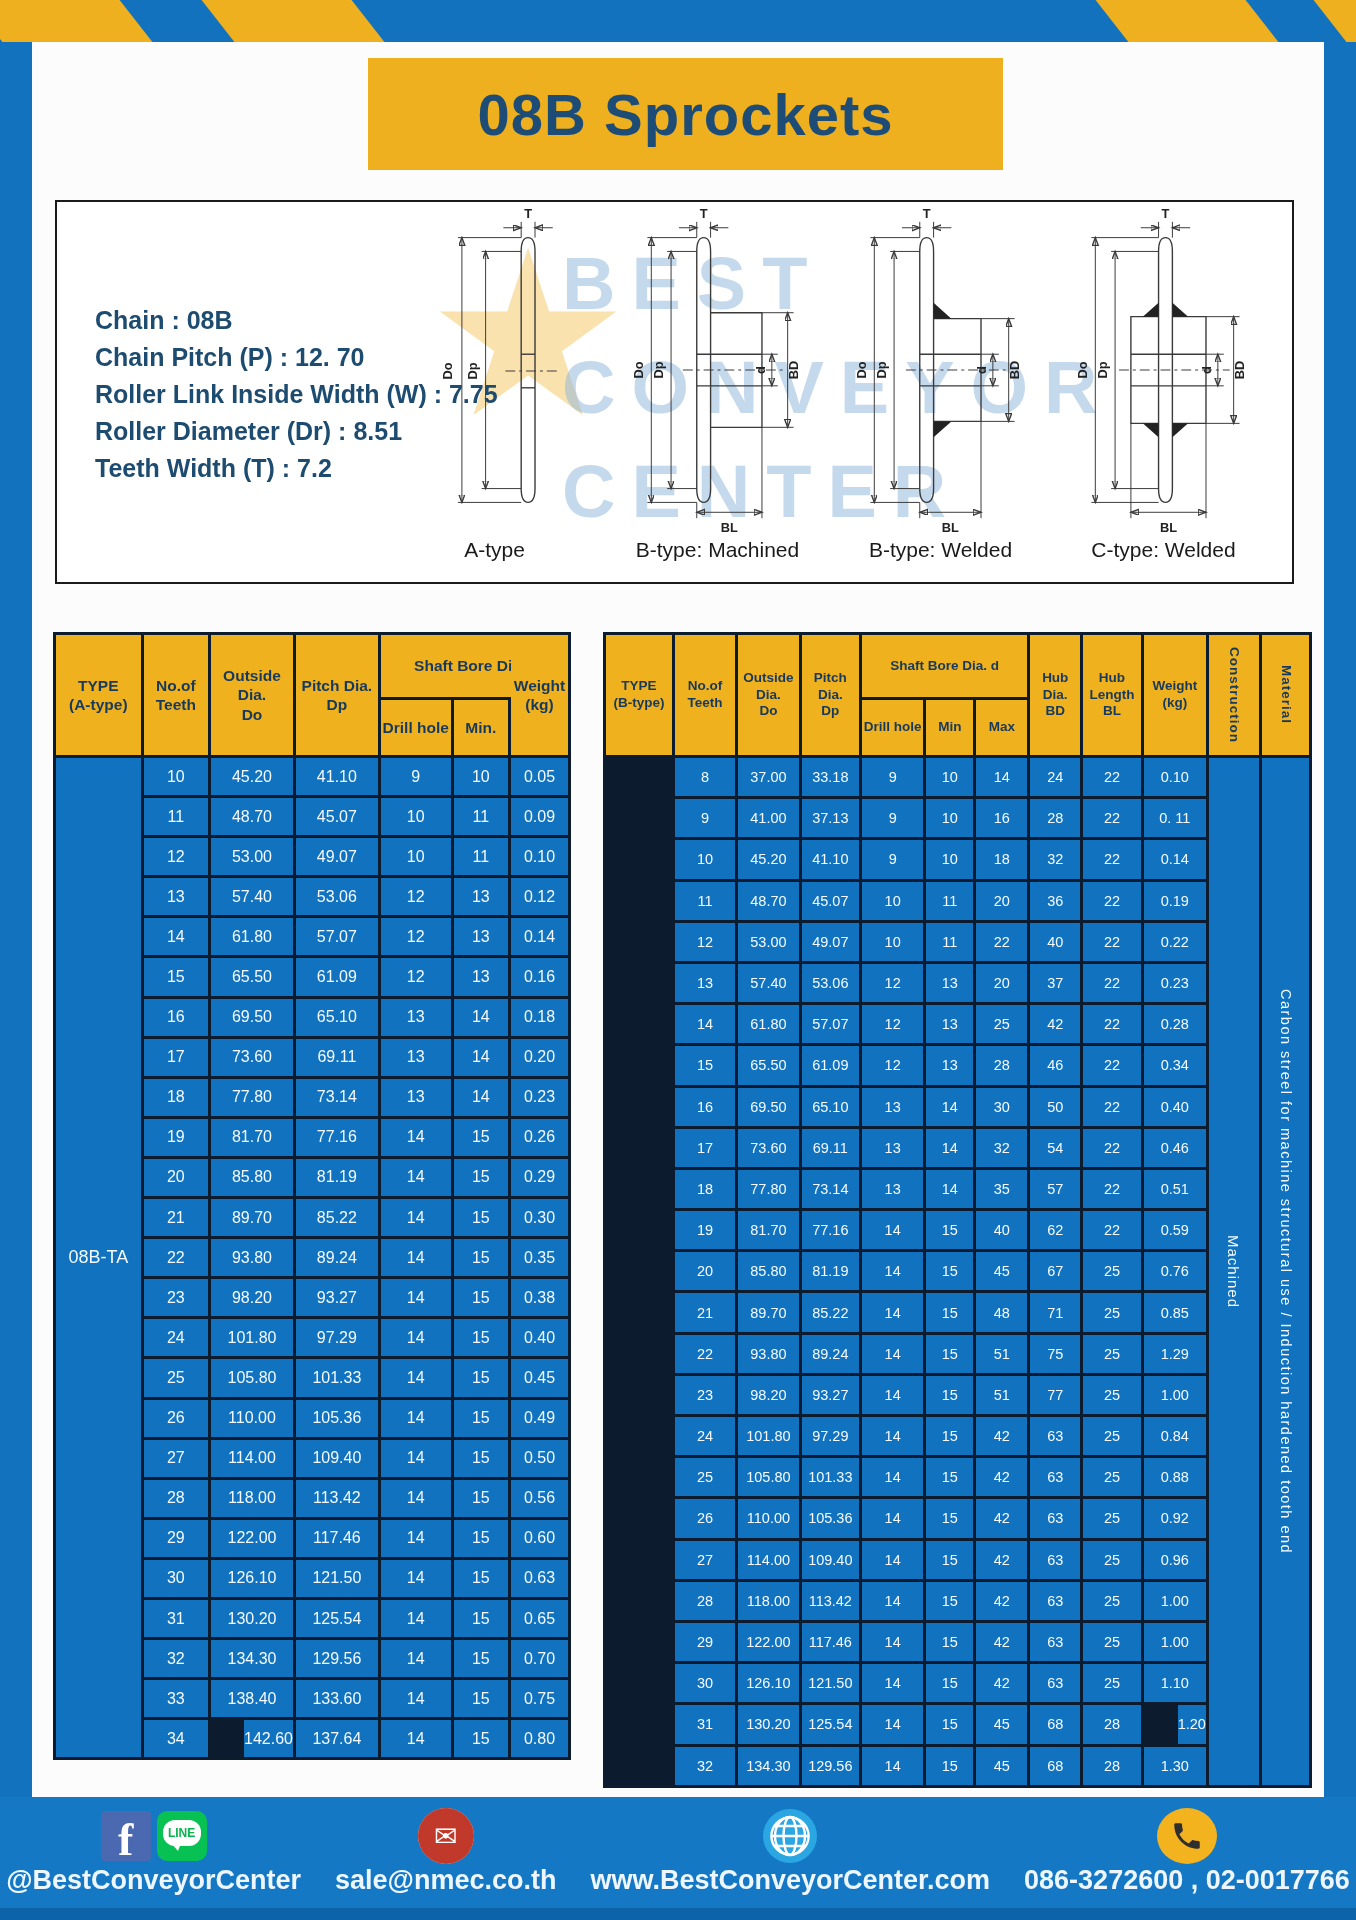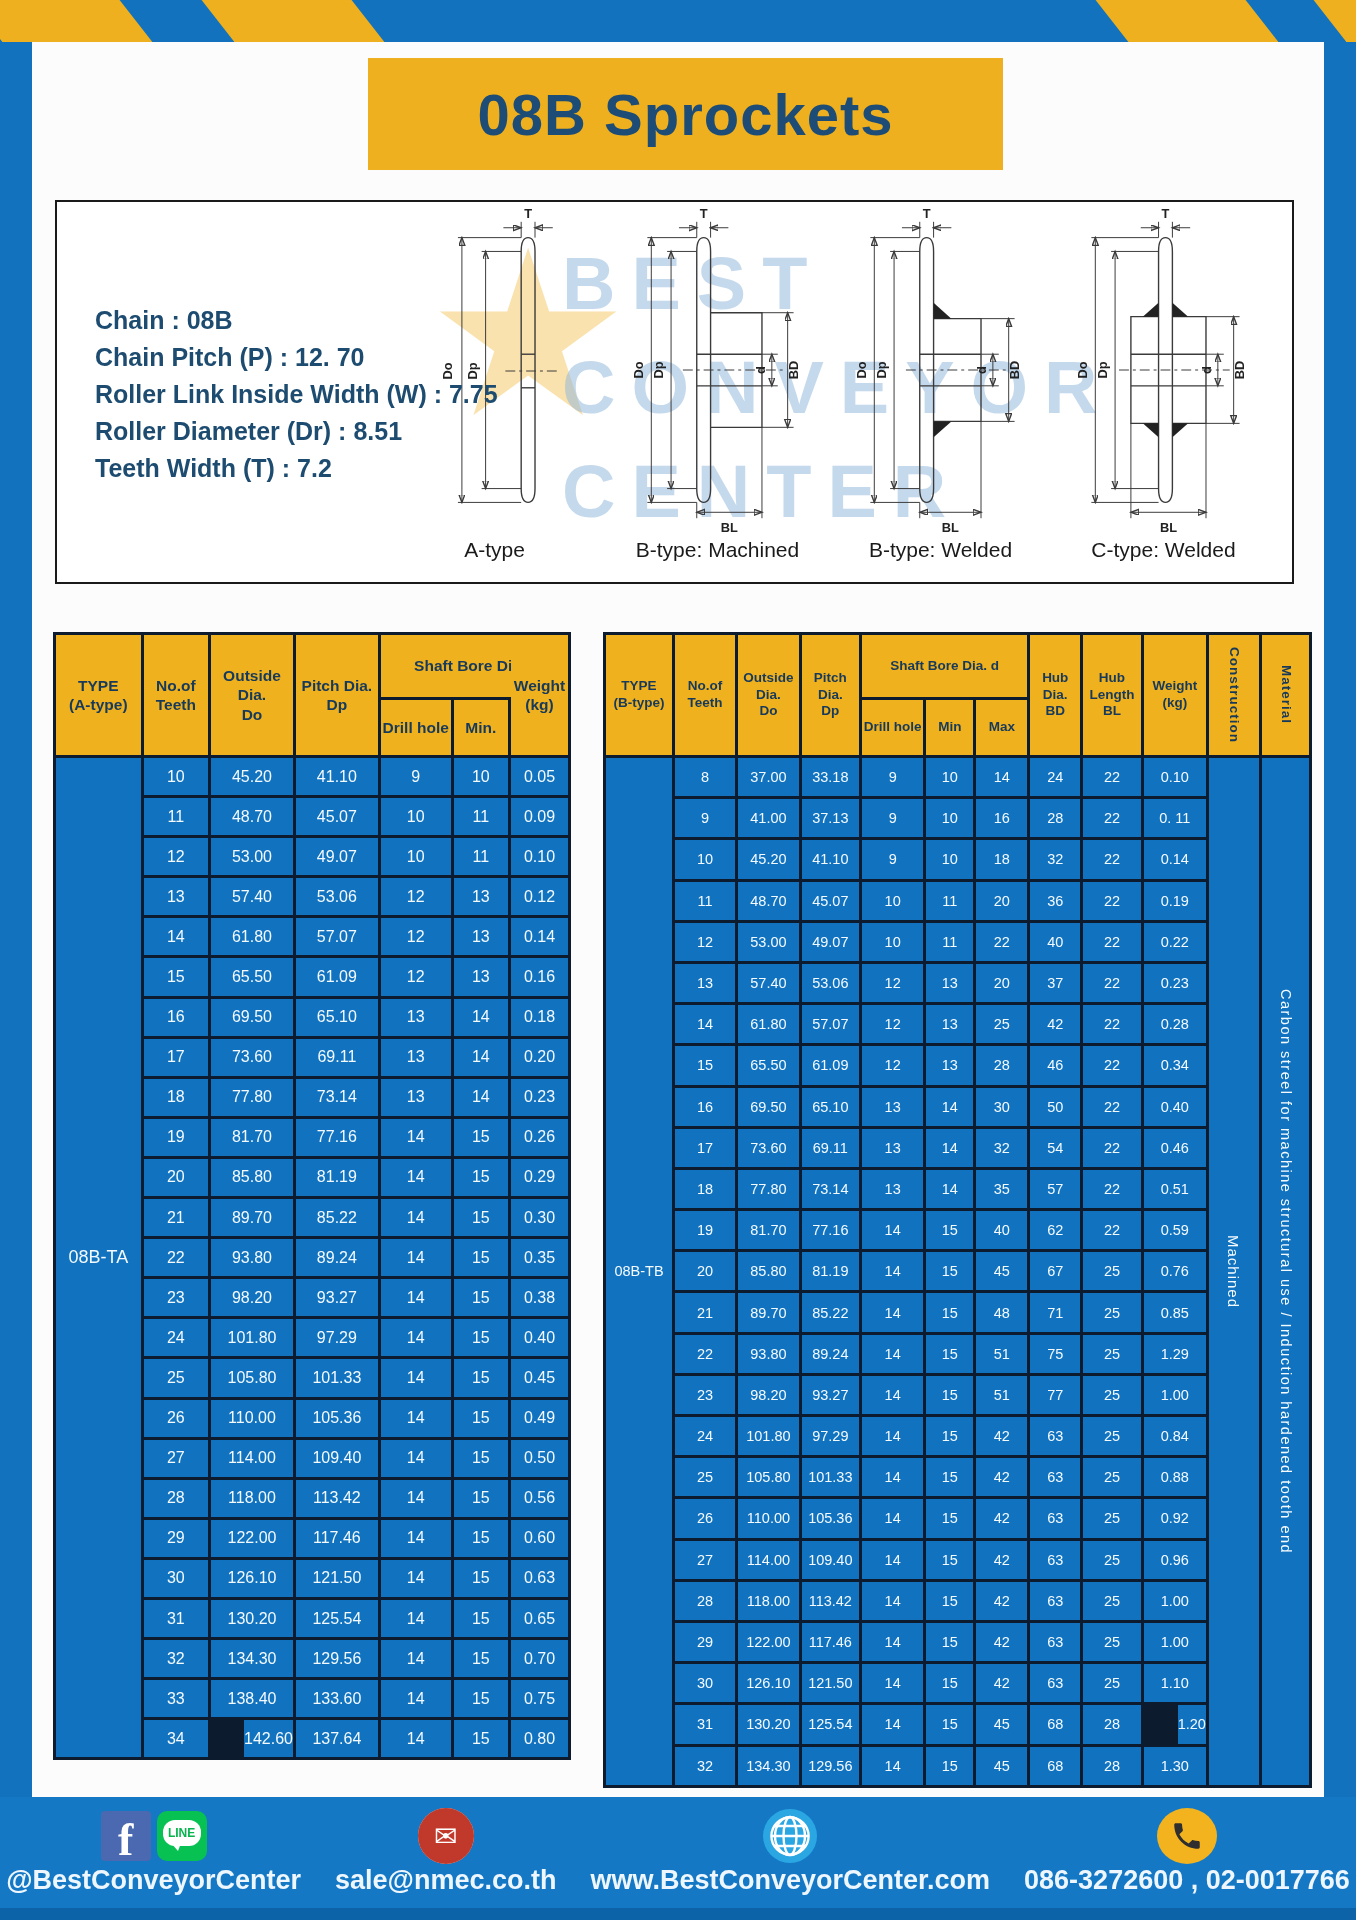--- a/index.html
+++ b/index.html
@@ -448,21 +448,20 @@
       <div class="cell hd" style="grid-column:8;grid-row:1/3">Hub
 Dia.
 BD</div>
       <div class="cell hd" style="grid-column:9;grid-row:1/3">Hub
 Length
 BL</div>
       <div class="cell hd" style="grid-column:10;grid-row:1/3">Weight
 (kg)</div>
       <div class="cell hd vert" style="grid-column:11;grid-row:1/3">Construction</div>
       <div class="cell hd vert" style="grid-column:12;grid-row:1/3">Material</div>
-      <div class="cell bd type-cell" style="grid-column:1;grid-row:3/28">08B-TB</div>
       <div class="cell bd vert" style="grid-column:11;grid-row:3/28;font-size:15px">Machined</div>
       <div class="cell bd vert material-cell" style="grid-column:12;grid-row:3/28">Carbon streel for machine structural use / Induction hardened tooth end</div>
     <div class="cell bd" style="grid-area: 3 / 2;">8</div>
         <div class="cell bd" style="grid-area: 3 / 3;">37.00</div>
         <div class="cell bd" style="grid-area: 3 / 4;">33.18</div>
         <div class="cell bd" style="grid-area: 3 / 5;">9</div>
         <div class="cell bd" style="grid-area: 3 / 6;">10</div>
         <div class="cell bd" style="grid-area: 3 / 7;">14</div>
         <div class="cell bd" style="grid-area: 3 / 8;">24</div>
         <div class="cell bd" style="grid-area: 3 / 9;">22</div>

